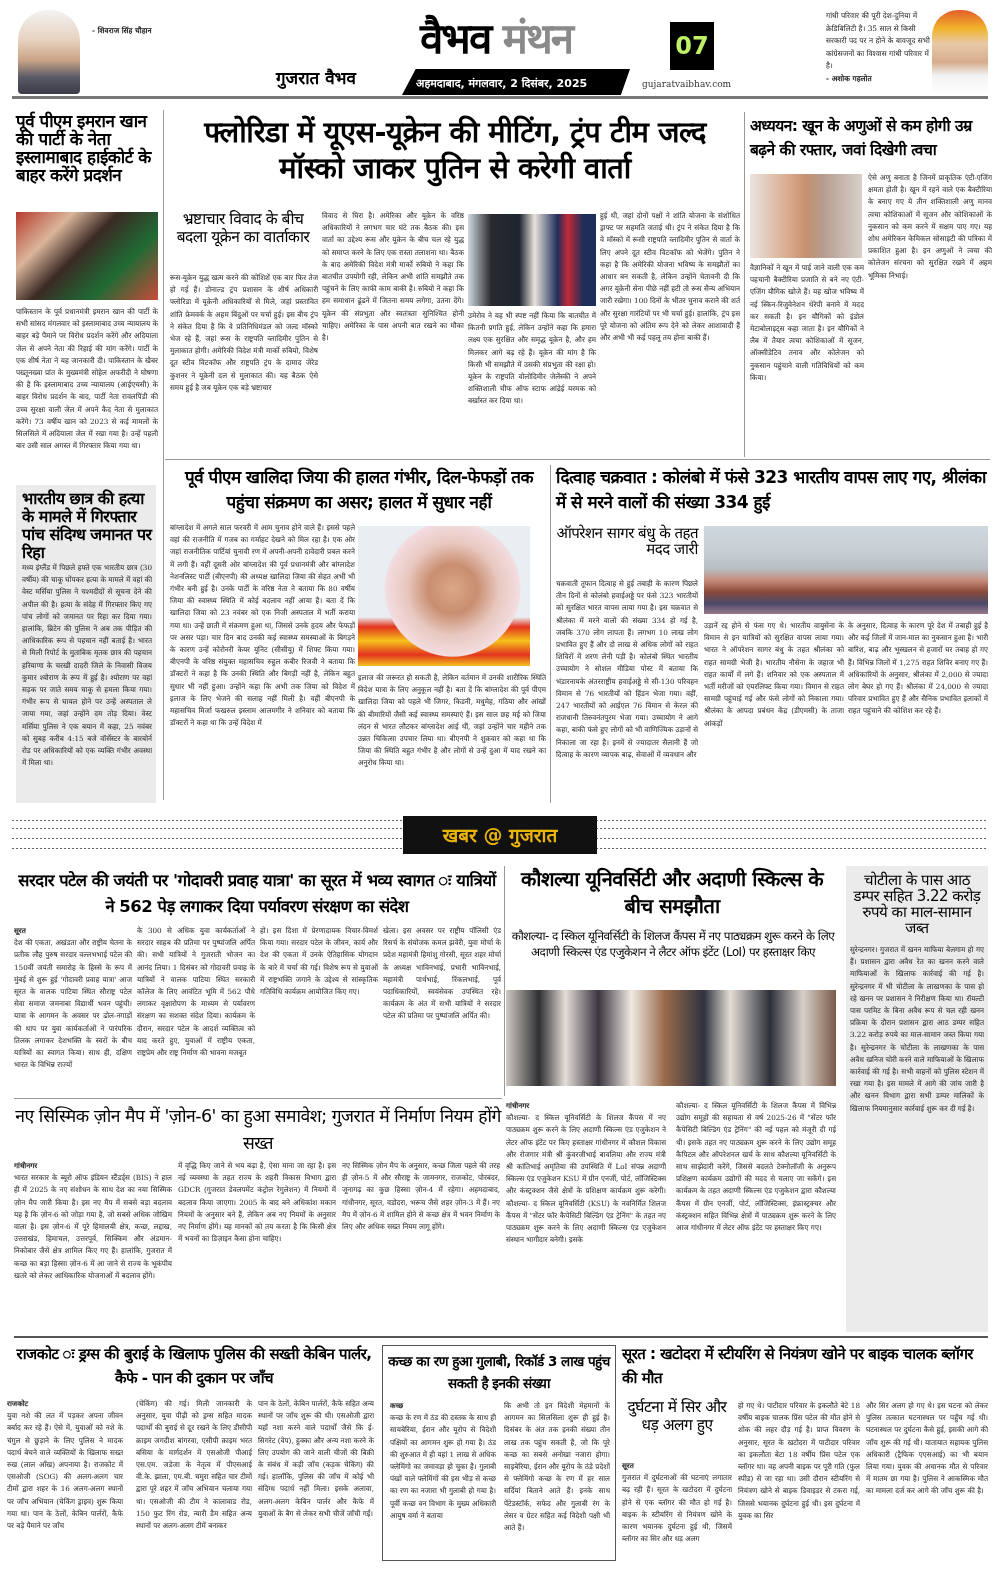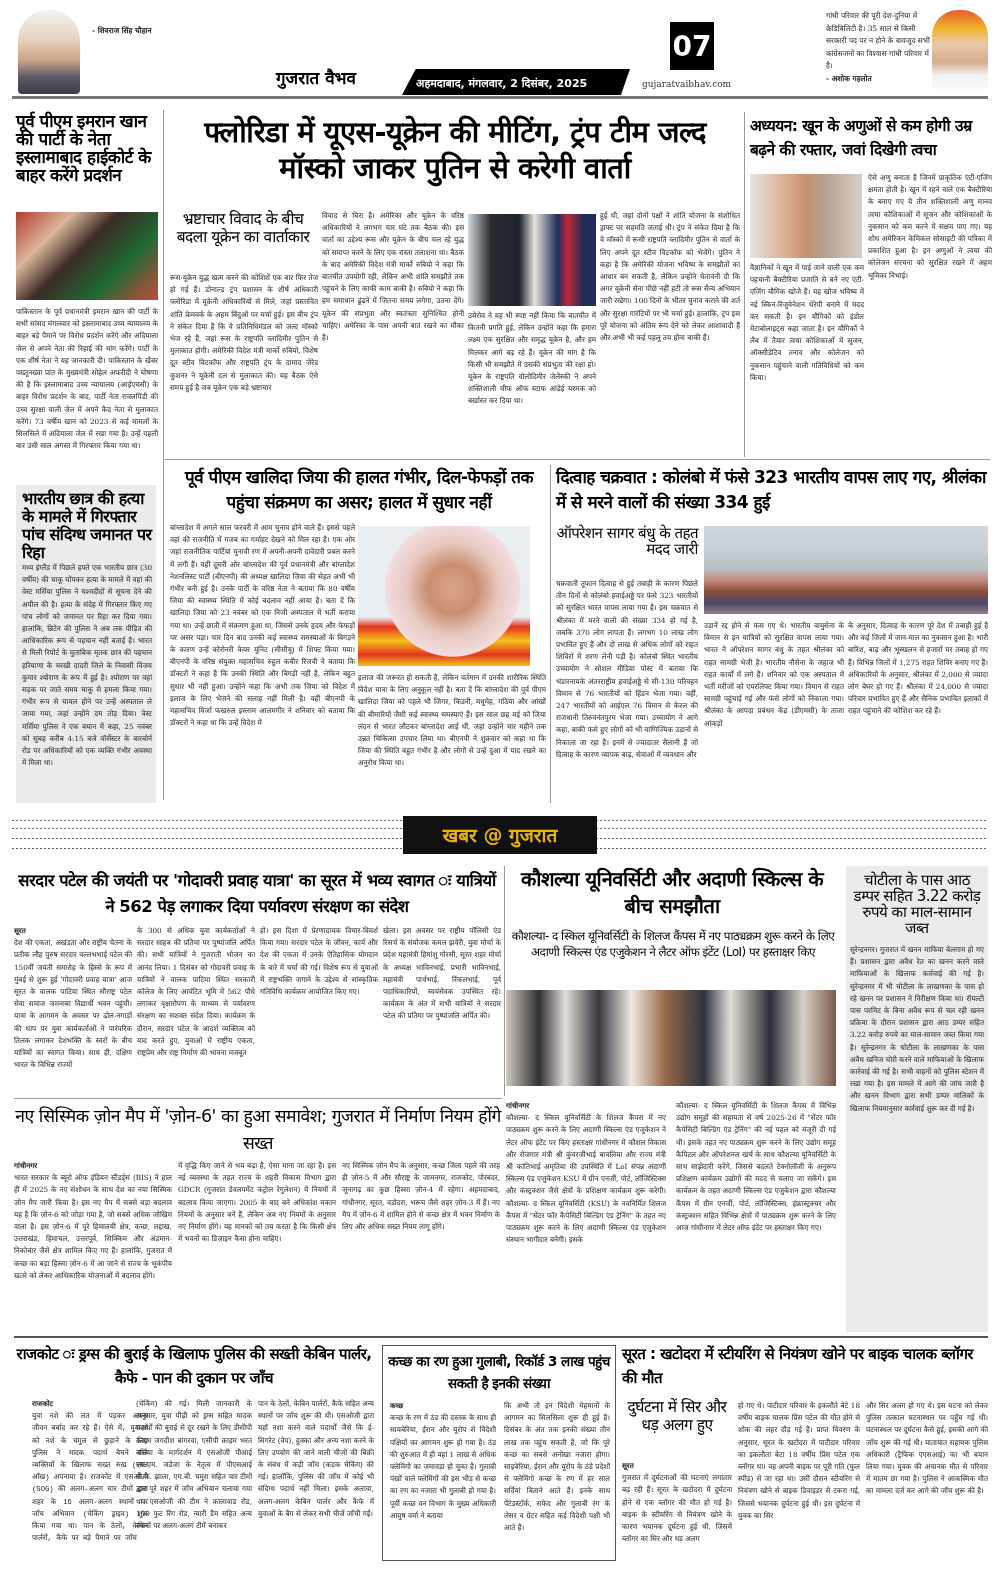--- a/index.html
+++ b/index.html
@@ -13,41 +13,45 @@
   .vrule { position: absolute; width: 1px; background: #999; }
   .hrule { position: absolute; height: 1px; background: #999; }
   .grey { background: #ebebeb; }
 
   
   .mast-quote { font-family: "DejaVu Serif", serif; font-size: 7.4px; line-height: 12.5px; color: #222; }
   .mast-sig { font-weight: bold; }
   .logo-main { font-family: "DejaVu Sans", sans-serif; font-weight: bold; font-size: 42px; letter-spacing: -2px; }
   .logo-main .a { color: #000; }
   .logo-main .b { color: #8a8a8a; }
-  .pageno { background: #000; color: #ffffff; font-weight: bold; font-size: 28px; display: flex; align-items: center; justify-content: center; }
+  .pageno { background: #000; color: #bef264; font-weight: bold; font-size: 24px; display: flex; align-items: center; justify-content: center; }
   .sub-brand { font-weight: bold; font-size: 17px; color: #000; }
   .dateband { background: #000; color: #fff; font-size: 11px; font-weight: bold; display: flex; align-items: center; padding-left: 14px; clip-path: polygon(6% 0, 100% 0, 96% 100%, 0 100%); }
   .site { font-family: "DejaVu Serif", serif; font-size: 9px; color: #333; }
 
   
   .wavy { position: absolute; left: 12px; right: 12px; height: 1px; background: repeating-linear-gradient(90deg, #666 0 2px, transparent 2px 4px); }
   .section-tag { background: #111; color: #eab308; font-weight: bold; font-size: 19px; display: flex; align-items: center; justify-content: center; }
 
   .boxed { border: 1px solid #555; }
 </style>
 </head>
 <body>
 
 <div class="abs" style="left:0;top:0;width:1000px;height:96px;">
   <div class="abs photo" style="left:18px;top:10px;width:62px;height:84px;background:linear-gradient(180deg,#f2f2f2 0%,#e7d3c0 35%,#c9a386 60%,#5a5a66 80%,#3c3c48 100%);border-radius:30px 30px 4px 4px;"></div>
   <div class="abs mast-quote" style="left:92px;top:12px;width:148px;">
     <br>
     <span class="mast-sig">- शिवराज सिंह चौहान</span>
   </div>
 
+  <div class="abs logo-main" style="left:420px;top:8px;">
+    <span class="a">वैभव</span>
+    <span class="b">मंथन</span>
+  </div>
   <div class="abs pageno" style="left:670px;top:22px;width:44px;height:48px;">07</div>
   <div class="abs sub-brand" style="left:276px;top:66px;">गुजरात वैभव</div>
   <div class="abs dateband" style="left:402px;top:69px;width:228px;height:26px;text-align:center;">अहमदाबाद, मंगलवार, 2 दिसंबर, 2025</div>
   <div class="abs site" style="left:642px;top:79px;">gujaratvaibhav.com</div>
 
   <div class="abs mast-quote" style="left:826px;top:10px;width:104px;">
     <span>गांधी परिवार की पूरी देश-दुनिया में क्रेडिबिलिटी है। 35 साल से किसी सरकारी पद पर न होने के बावजूद सभी कांग्रेसजनों का विश्वास गांधी परिवार में है।</span><br>
     <span class="mast-sig">- अशोक गहलोत</span>
   </div>
   <div class="abs photo" style="left:932px;top:10px;width:56px;height:84px;background:linear-gradient(180deg,#e45d2a 0%,#f0b42a 22%,#e8c9a8 40%,#d6ad8d 62%,#f2f2f2 78%,#ffffff 100%);border-radius:26px 26px 4px 4px;"></div>
@@ -130,21 +134,21 @@
 <div class="abs body" style="left:14px;top:1160px;width:158px;height:170px;">
   <span class="dateline">गांधीनगर</span><br>
   <span>भारत सरकार के ब्यूरो ऑफ इंडियन स्टैंडर्ड्स (BIS) ने हाल ही में 2025 के नए संशोधन के साथ देश का नया सिस्मिक ज़ोन मैप जारी किया है। इस नए मैप में सबसे बड़ा बदलाव यह है कि ज़ोन-6 को जोड़ा गया है, जो सबसे अधिक जोखिम वाला है। इस ज़ोन-6 में पूरे हिमालयी क्षेत्र, कच्छ, लद्दाख, उत्तराखंड, हिमाचल, उत्तरपूर्व, सिक्किम और अंडमान-निकोबार जैसे क्षेत्र शामिल किए गए हैं। हालांकि, गुजरात में कच्छ का बड़ा हिस्सा ज़ोन-6 में आ जाने से राज्य के भूकंपीय खतरे को लेकर आधिकारिक योजनाओं में बदलाव होंगे।</span>
 </div>
 <div class="abs body" style="left:178px;top:1160px;width:158px;height:170px;">में वृद्धि किए जाने से भय बढ़ा है, ऐसा माना जा रहा है। इस नई व्यवस्था के तहत राज्य के शहरी विकास विभाग द्वारा GDCR (गुजरात डेवलपमेंट कंट्रोल रेगुलेशन) में नियमों में बदलाव किया जाएगा। 2005 के बाद बने अधिकांश मकान नियमों के अनुसार बने हैं, लेकिन अब नए नियमों के अनुसार नए निर्माण होंगे। यह मानकों को तय करता है कि किसी क्षेत्र में भवनों का डिज़ाइन कैसा होना चाहिए।</div>
 <div class="abs body" style="left:342px;top:1160px;width:158px;height:170px;">नए सिस्मिक ज़ोन मैप के अनुसार, कच्छ जिला पहले की तरह ही ज़ोन-5 में और सौराष्ट्र के जामनगर, राजकोट, पोरबंदर, जूनागढ़ का कुछ हिस्सा ज़ोन-4 में रहेगा। अहमदाबाद, गांधीनगर, सूरत, वडोदरा, भरूच जैसे शहर ज़ोन-3 में हैं। नए मैप में ज़ोन-6 में शामिल होने से कच्छ क्षेत्र में भवन निर्माण के लिए और अधिक सख्त नियम लागू होंगे।</div>
 
 <div class="hrule" style="left:14px;top:1336px;width:974px;height:2px;background:#555;"></div>
 
 <div class="abs hl" style="left:14px;top:1342px;width:360px;font-size:15px;line-height:24px;text-align:center;">राजकोट ः ड्रग्स की बुराई के खिलाफ पुलिस की सख्ती केबिन पार्लर, कैफे - पान की दुकान पर जाँच</div>
-<div class="abs body" style="left:32px;top:1398px;width:116px;height:165px;font-family:Liberation Mono, monospace;">
+<div class="abs body" style="left:7px;top:1398px;width:116px;height:165px;">
   <span class="dateline">राजकोट</span><br>
   <span>युवा नशे की लत में पड़कर अपना जीवन बर्बाद कर रहे हैं। ऐसे में, युवाओं को नशे के चंगुल से छुड़ाने के लिए पुलिस ने मादक पदार्थ बेचने वाले व्यक्तियों के खिलाफ सख्त रुख (लाल आँख) अपनाया है। राजकोट में एसओजी (SOG) की अलग-अलग चार टीमों द्वारा शहर के 16 अलग-अलग स्थानों पर जाँच अभियान (चेकिंग ड्राइव) शुरू किया गया था। पान के ठेलों, केबिन पार्लरों, कैफे पर बड़े पैमाने पर जाँच</span>
 </div>
 <div class="abs body" style="left:136px;top:1398px;width:116px;height:165px;">(चेकिंग) की गई। मिली जानकारी के अनुसार, युवा पीढ़ी को ड्रग्स सहित मादक पदार्थों की बुराई से दूर रखने के लिए डीसीपी क्राइम जगदीश बांगरवा, एसीपी क्राइम भरत बसिया के मार्गदर्शन में एसओजी पीआई एस.एम. जडेजा के नेतृत्व में पीएसआई वी.के. झाला, एम.बी. चमुरा सहित चार टीमों द्वारा पूरे शहर में जाँच अभियान चलाया गया था। एसओजी की टीम ने कालावाड रोड, 150 फुट रिंग रोड, न्यारी डैम सहित अन्य स्थानों पर अलग-अलग टीमें बनाकर</div>
 <div class="abs body" style="left:258px;top:1398px;width:116px;height:165px;">पान के ठेलों, केबिन पार्लरों, कैफे सहित अन्य स्थानों पर जाँच शुरू की थी। एसओजी द्वारा यहाँ नशा करने वाले पदार्थों जैसे कि ई-सिगरेट (वेप), हुक्का और अन्य नशा करने के लिए उपयोग की जाने वाली चीजों की बिक्री के संबंध में कड़ी जाँच (कड़क चेकिंग) की गई। हालाँकि, पुलिस की जाँच में कोई भी संदिग्ध पदार्थ नहीं मिला। इसके अलावा, अलग-अलग केबिन पार्लर और कैफे में युवाओं के बैग से लेकर सभी चीजें जाँची गईं।</div>
 
 <div class="abs boxed" style="left:382px;top:1345px;width:234px;height:216px;"></div>
 <div class="abs hl" style="left:388px;top:1350px;width:222px;font-size:13.5px;line-height:22px;text-align:center;">कच्छ का रण हुआ गुलाबी, रिकॉर्ड 3 लाख पहुंच सकती है इनकी संख्या</div>
 <div class="abs body" style="left:390px;top:1400px;width:106px;height:158px;">
   <span class="dateline">कच्छ</span><br>

